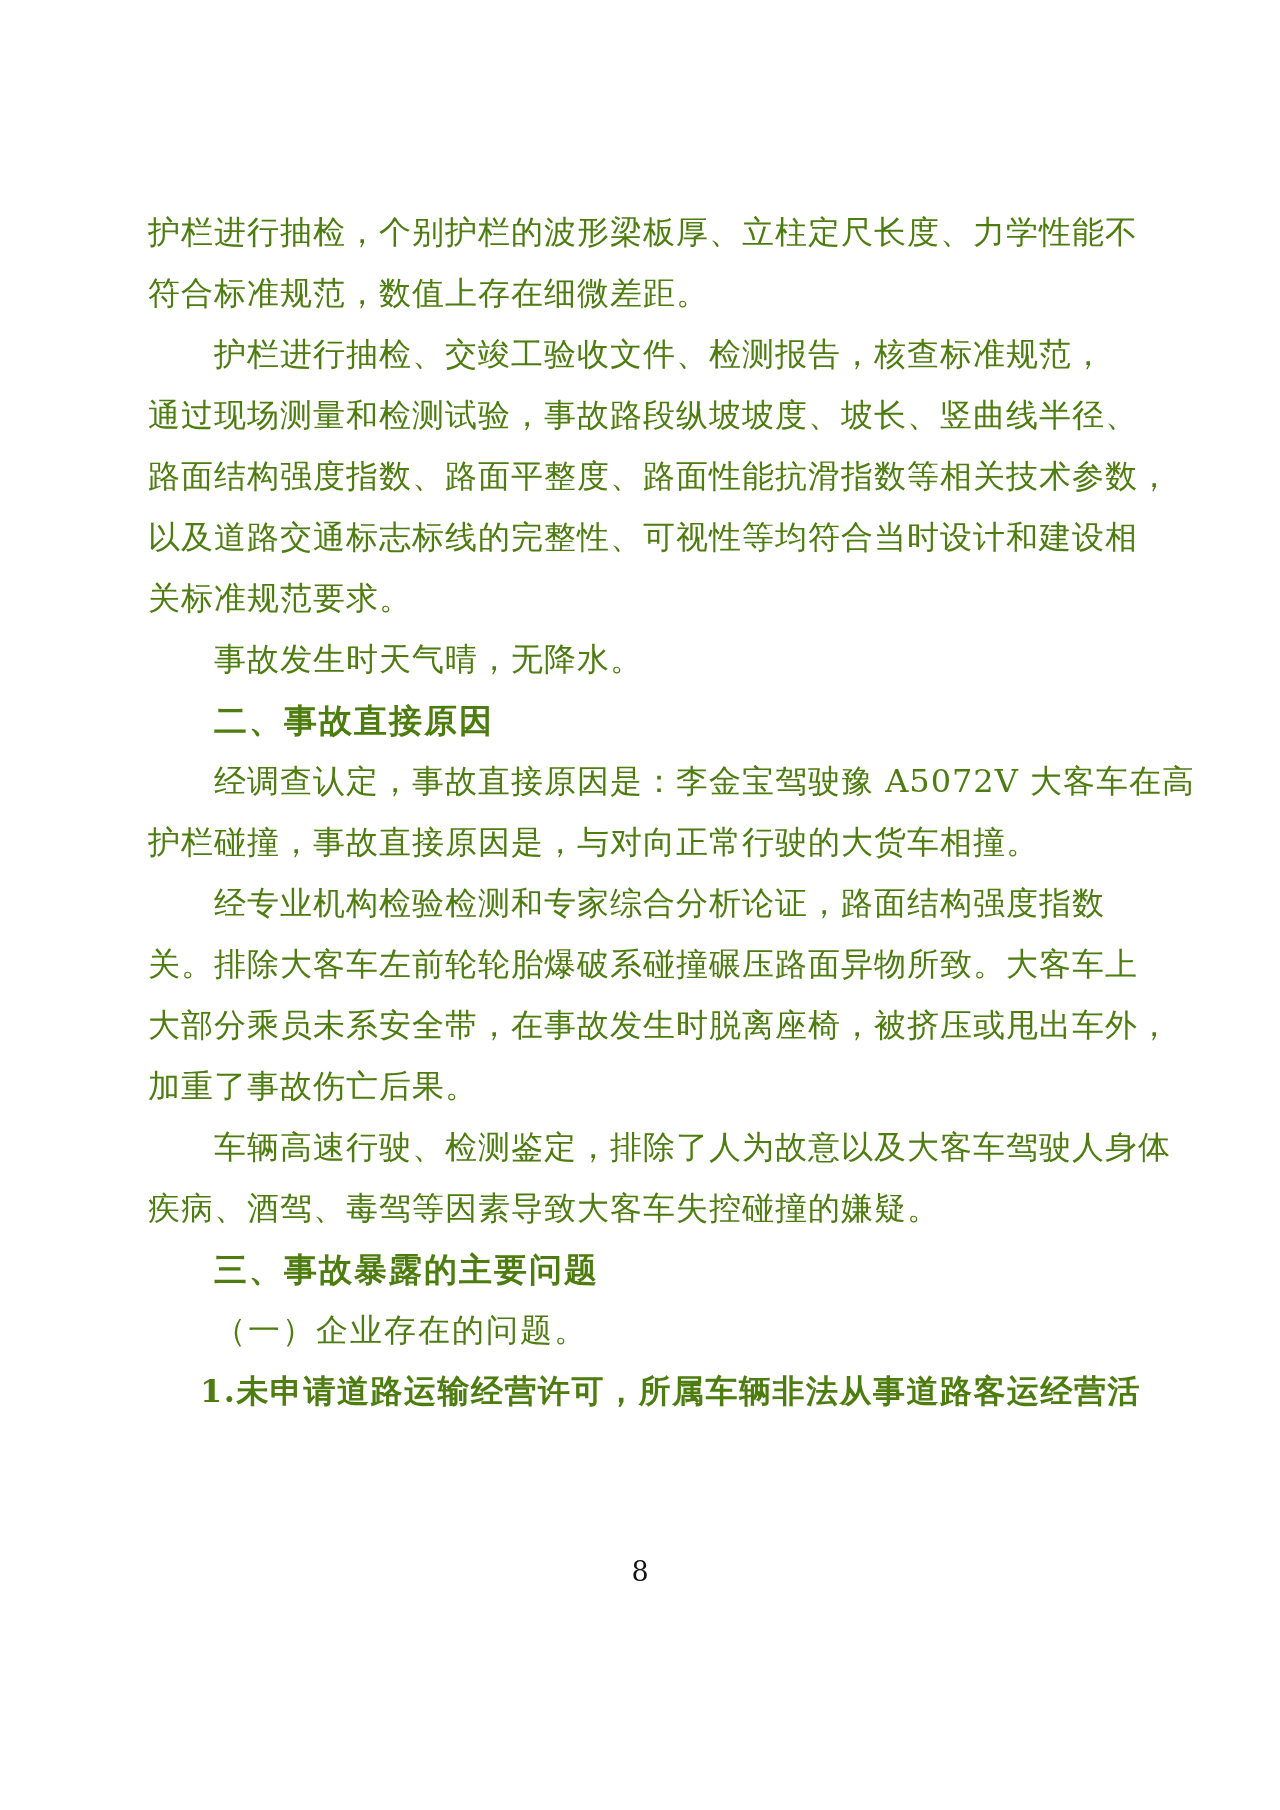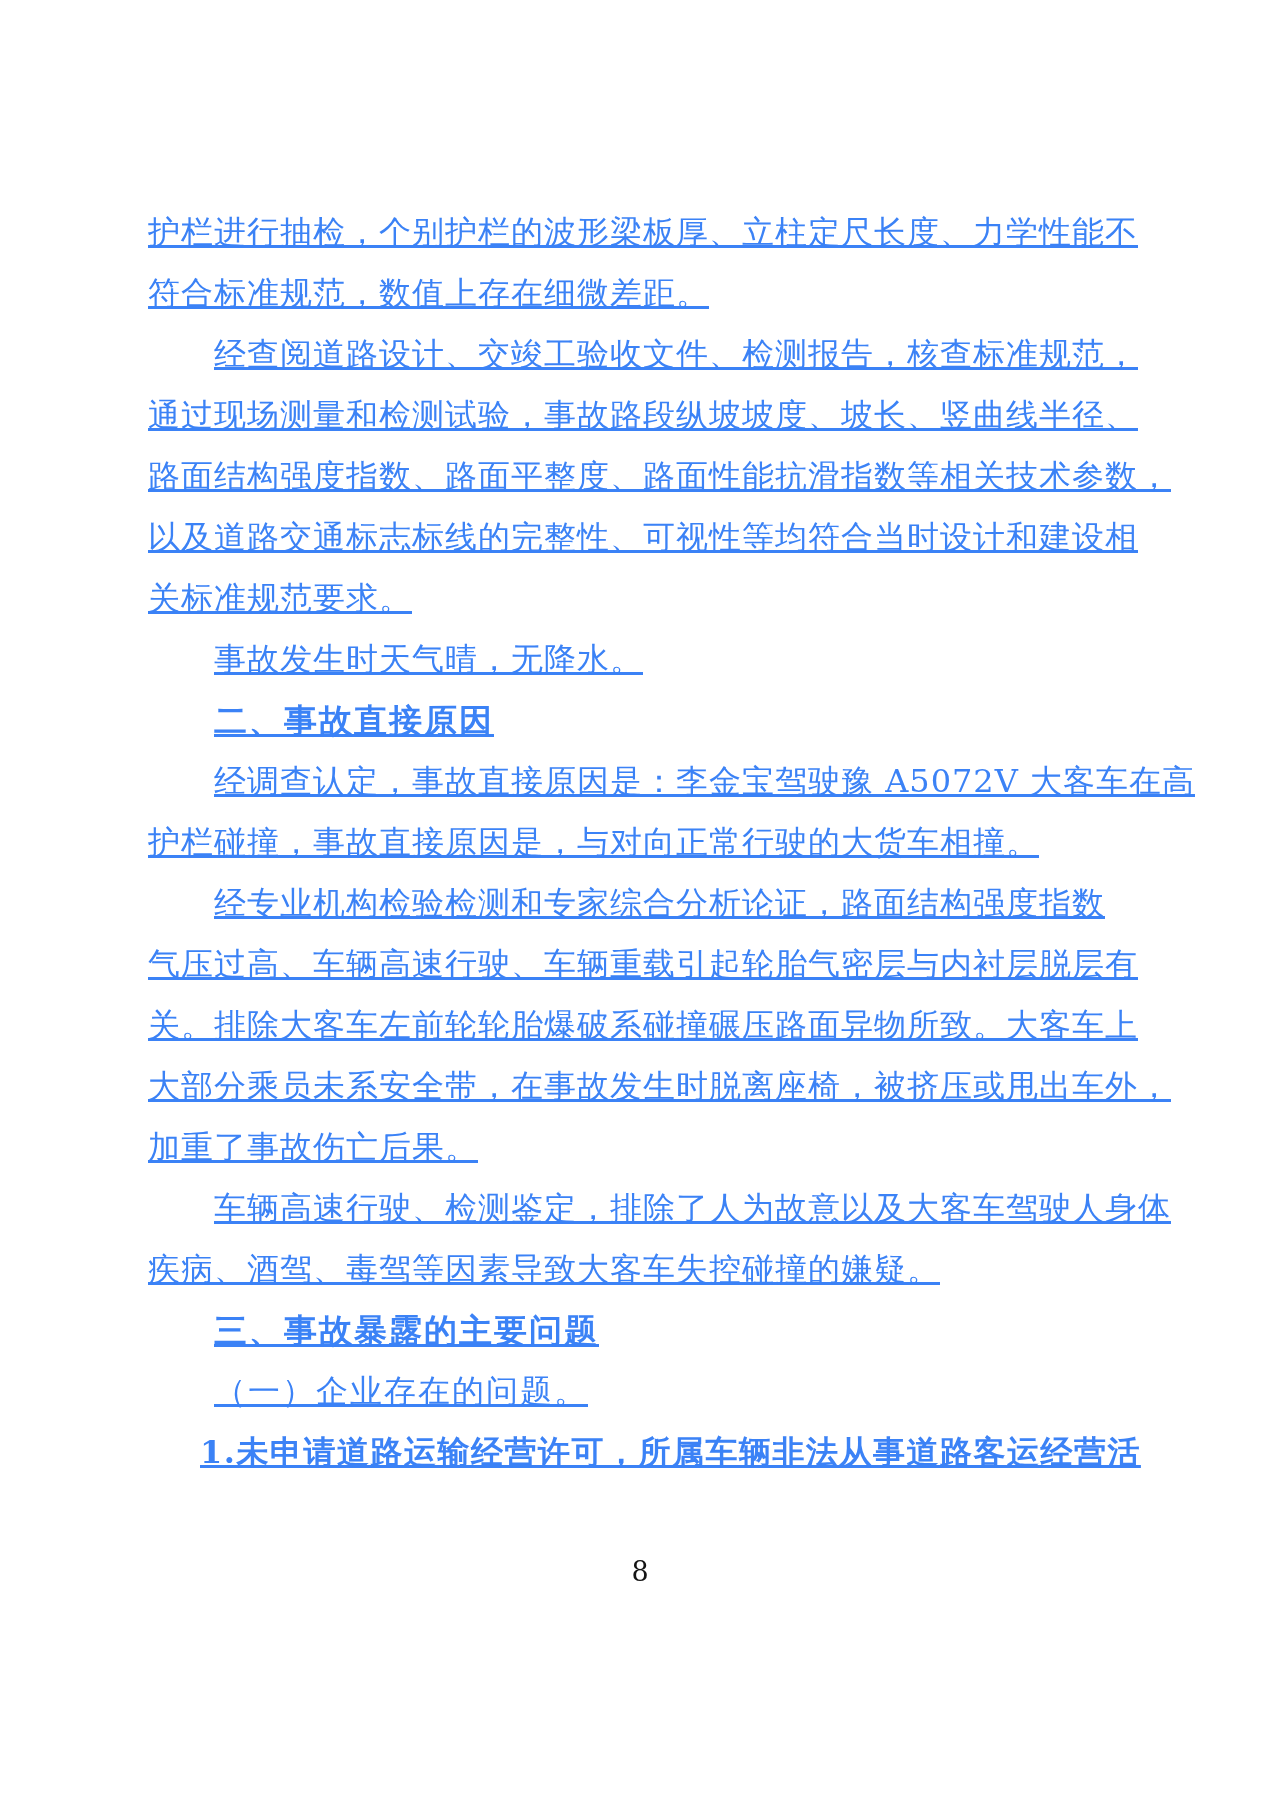--- a/index.html
+++ b/index.html
@@ -20,22 +20,21 @@
     position: absolute;
     left: 148px;
     top: 202px;
     width: 988px;
   }
   .line {
     font-size: 32px;
     line-height: 61px;
     letter-spacing: 1px;
     white-space: nowrap;
-    color: #3b82f6;
-    text-decoration: underline;
+    color: #4d7c0f;
   }
   .indent {
     text-indent: 66px;
   }
   .indent-num {
     text-indent: 52px;
   }
   .heading .line {
     font-family: "DejaVu Sans", "Liberation Sans", sans-serif;
     font-weight: 700;
@@ -66,21 +65,21 @@
 
 <div class="page">
   <div class="content">
 
     <div>
       <div class="line">护栏进行抽检，个别护栏的波形梁板厚、立柱定尺长度、力学性能不</div>
       <div class="line">符合标准规范，数值上存在细微差距。</div>
     </div>
 
     <div>
-      <div class="line indent">经查阅道路设计、交竣工验收文件、检测报告，核查标准规范，</div>
+      <div class="line indent">护栏进行抽检、交竣工验收文件、检测报告，核查标准规范，</div>
       <div class="line">通过现场测量和检测试验，事故路段纵坡坡度、坡长、竖曲线半径、</div>
       <div class="line">路面结构强度指数、路面平整度、路面性能抗滑指数等相关技术参数，</div>
       <div class="line">以及道路交通标志标线的完整性、可视性等均符合当时设计和建设相</div>
       <div class="line">关标准规范要求。</div>
     </div>
 
     <div>
       <div class="line indent">事故发生时天气晴，无降水。</div>
     </div>
 
@@ -88,21 +87,20 @@
       <div class="line indent">二、事故直接原因</div>
     </div>
 
     <div>
       <div class="line indent">经调查认定，事故直接原因是：李金宝驾驶豫 A5072V 大客车在高</div>
       <div class="line">护栏碰撞，事故直接原因是，与对向正常行驶的大货车相撞。</div>
     </div>
 
     <div>
       <div class="line indent">经专业机构检验检测和专家综合分析论证，路面结构强度指数</div>
-      <div class="line">气压过高、车辆高速行驶、车辆重载引起轮胎气密层与内衬层脱层有</div>
       <div class="line">关。排除大客车左前轮轮胎爆破系碰撞碾压路面异物所致。大客车上</div>
       <div class="line">大部分乘员未系安全带，在事故发生时脱离座椅，被挤压或甩出车外，</div>
       <div class="line">加重了事故伤亡后果。</div>
     </div>
 
     <div>
       <div class="line indent">车辆高速行驶、检测鉴定，排除了人为故意以及大客车驾驶人身体</div>
       <div class="line">疾病、酒驾、毒驾等因素导致大客车失控碰撞的嫌疑。</div>
     </div>
 

